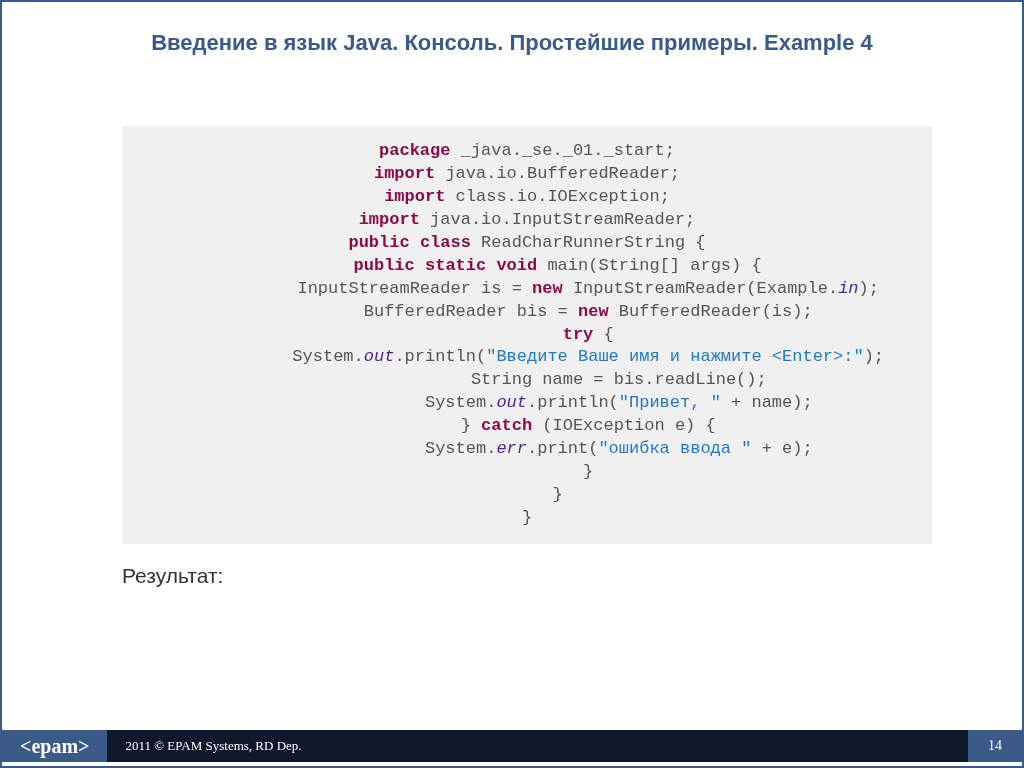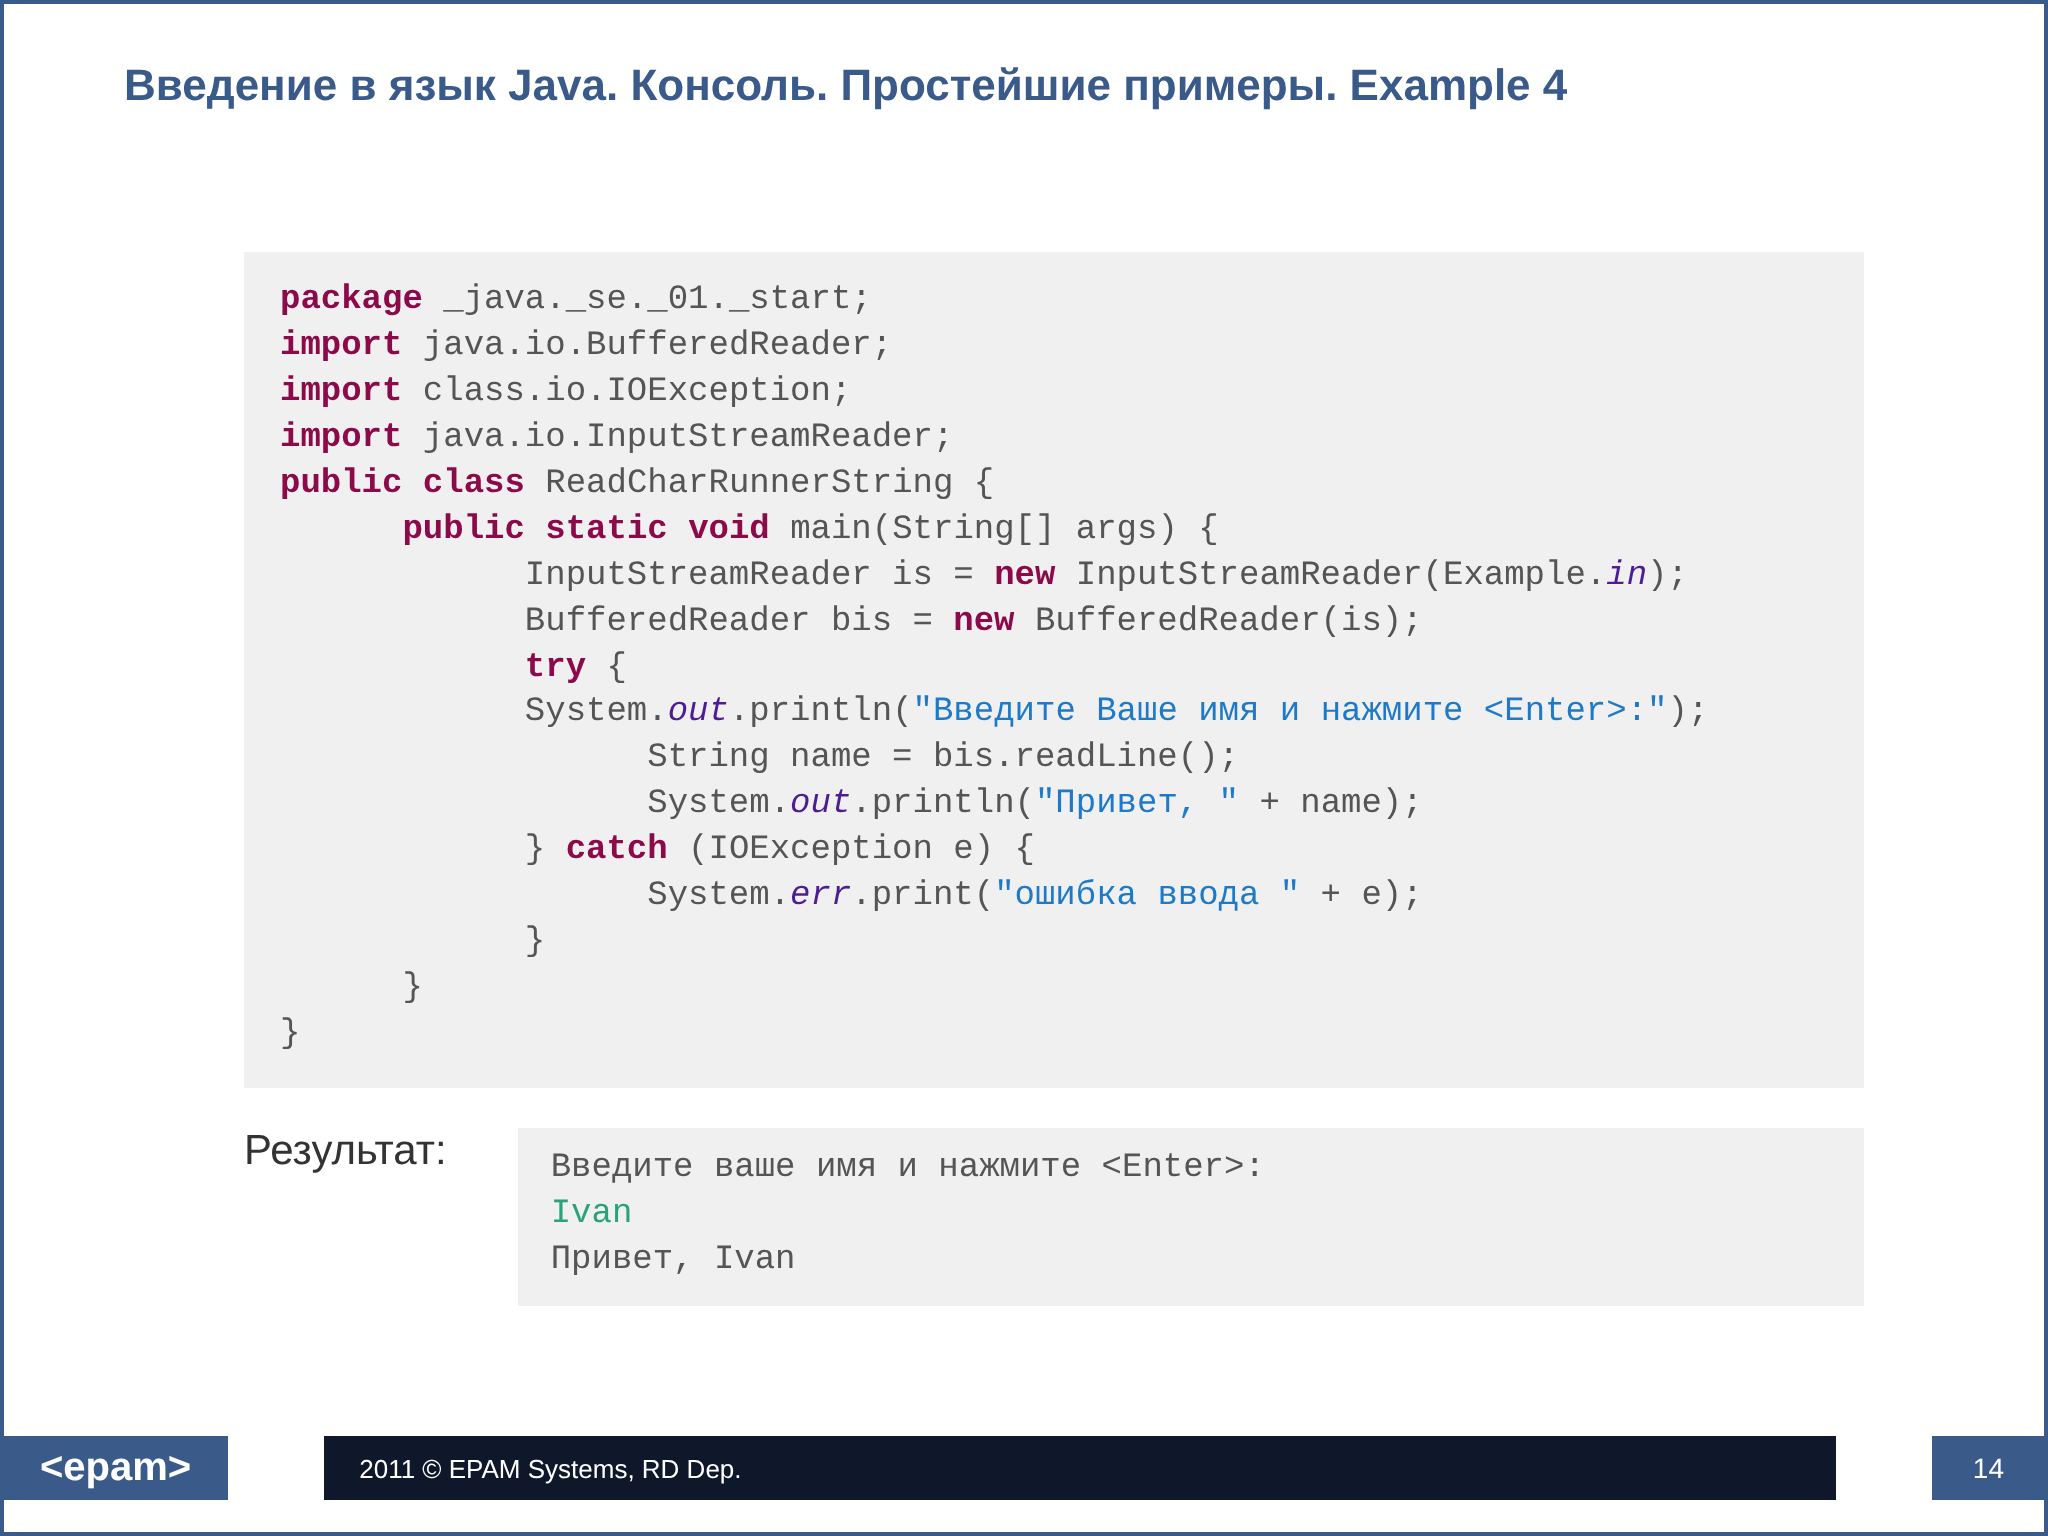--- a/index.html
+++ b/index.html
@@ -1,15 +1,15 @@
 <!DOCTYPE html>
 <html><head>
 <meta charset="utf-8">
 <style>
-  * { margin: 0; padding: 0; box-sizing: border-box; }
+  * { margin: 0; padding: 0; box-sizing: border-box; text-align: center; }
   body {
     width: 1024px;
     height: 768px;
     background: #fff;
     font-family: Verdana, Arial, sans-serif;
     position: relative;
     border: 2px solid #3a5b8a;
   }
   .title {
     color: #3a5b8a;
@@ -47,28 +47,27 @@
     font-family: "Courier New", monospace;
     font-size: 17px;
     line-height: 1.35;
     color: #555;
     white-space: pre;
     flex: 1;
   }
   .output-input { color: #2aa37a; }
   .footer {
     position: absolute;
-    bottom: 16px;
+    bottom: 4px;
     left: 0;
     right: 0;
     height: 32px;
     display: flex;
     align-items: stretch;
-    font-family: Liberation Sans, sans-serif;
-    gap: 48px;
+    font-family: Liberation Serif, serif;
   }
   .footer-logo {
     background: #3a5b8a;
     color: #fff;
     font-weight: bold;
     font-size: 20px;
     display: flex;
     align-items: center;
     padding: 0 18px;
   }
@@ -109,22 +108,19 @@
 <span>                  String name = bis.readLine();</span>
 <span>                  System.</span><span class="field">out</span><span>.println(</span><span class="str">"Привет, "</span><span> + name);</span>
 <span>            } </span><span class="kw">catch</span><span> (IOException e) {</span>
 <span>                  System.</span><span class="field">err</span><span>.print(</span><span class="str">"ошибка ввода "</span><span> + e);</span>
 <span>            }</span>
 <span>      }</span>
 <span>}</span></div>
 
 <div class="result-row">
   <div class="result-label">Результат:</div>
-  <div class="output-block"><span>Введите ваше имя и нажмите &lt;Enter&gt;:</span>
-<span class="output-input">Ivan</span>
-<span>Привет, Ivan</span></div>
 </div>
 
 <div class="footer">
   <div class="footer-logo">&lt;epam&gt;</div>
   <div class="footer-mid">2011 © EPAM Systems, RD Dep.</div>
   <div class="footer-page">14</div>
 </div>
 
 </body></html>

